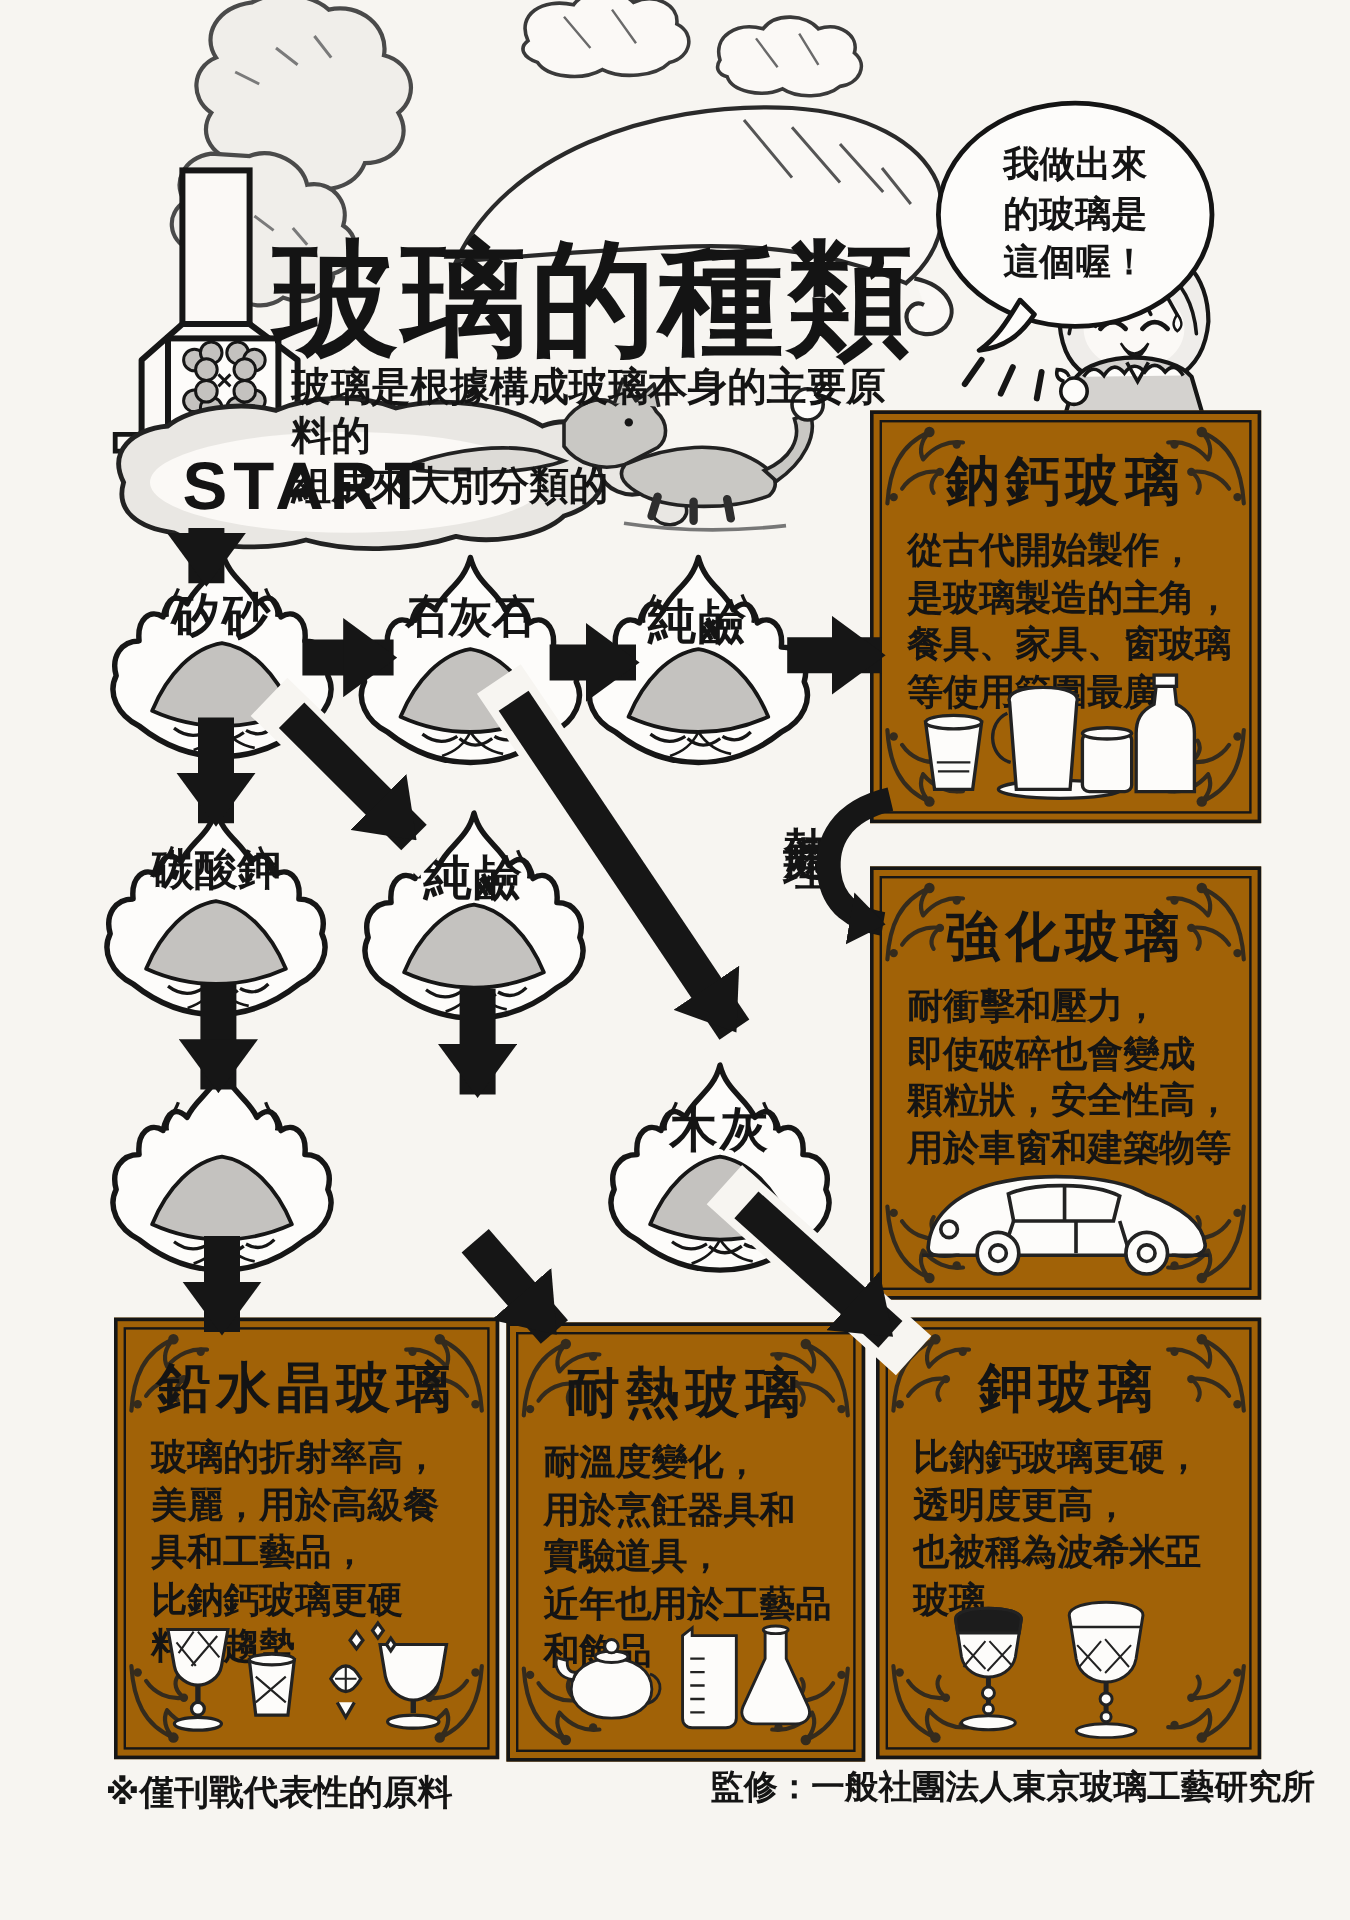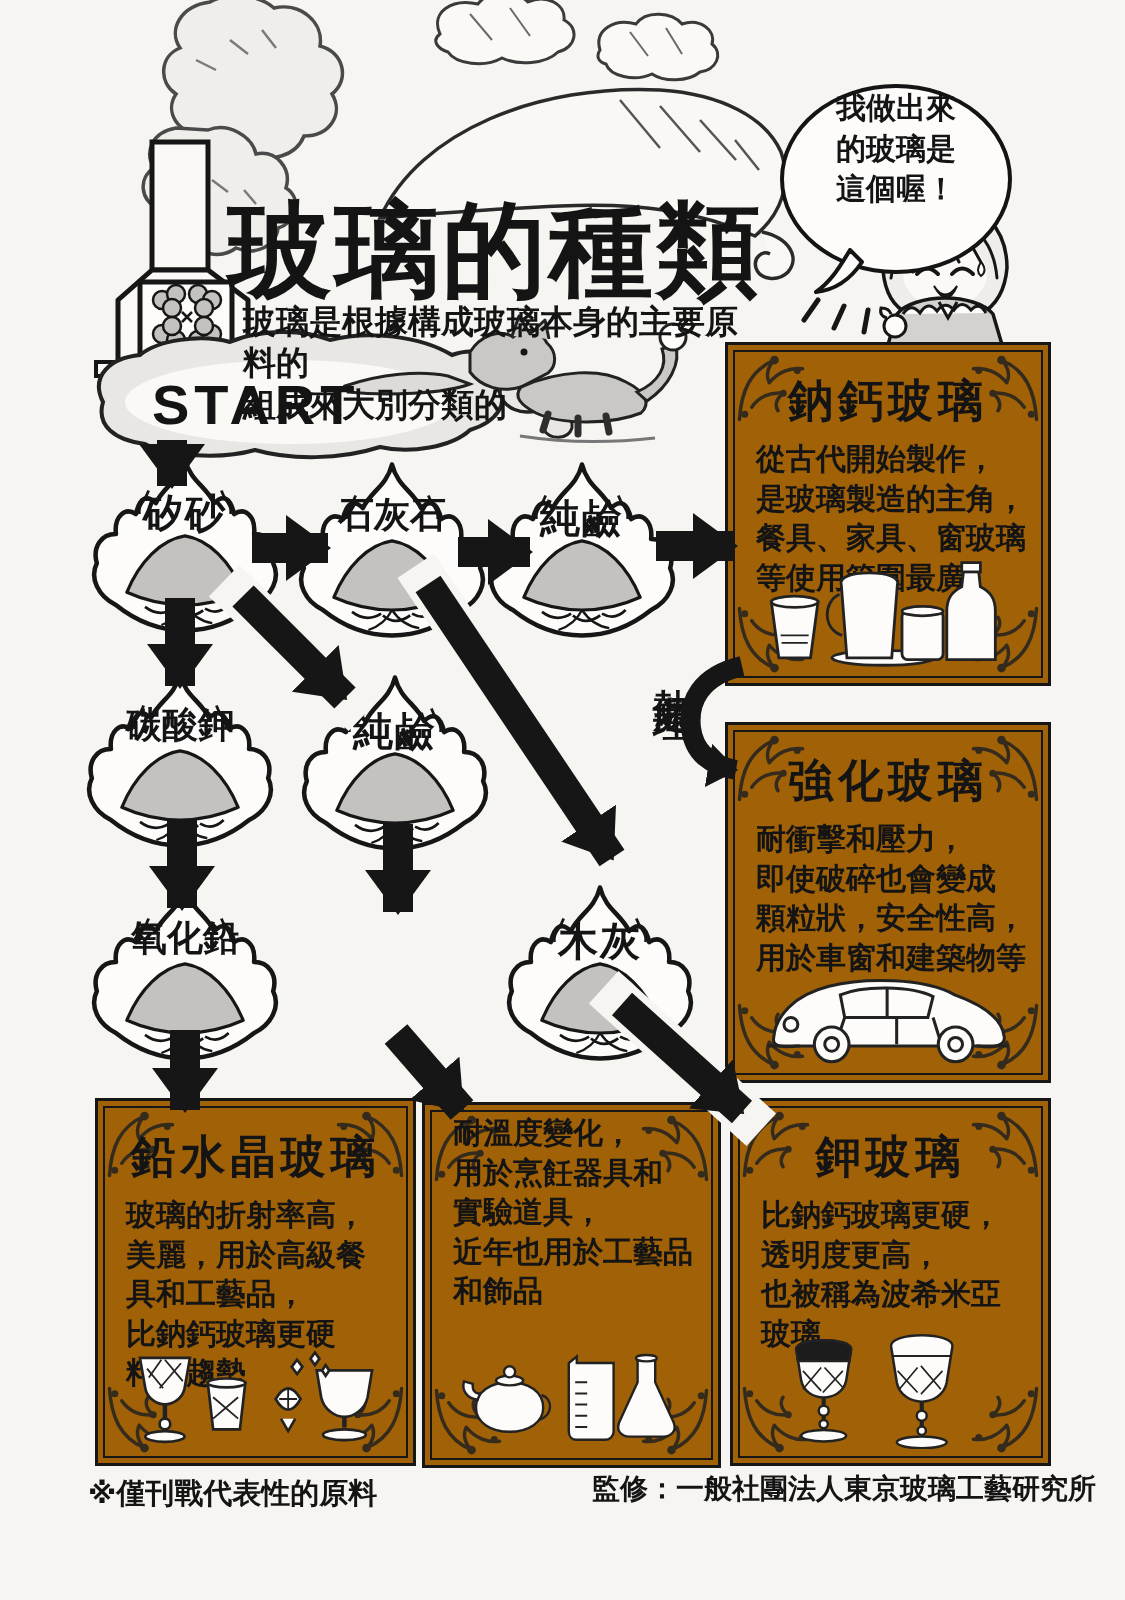--- a/index.html
+++ b/index.html
@@ -12,21 +12,21 @@
   .subtitle{left:243px;top:268px;width:520px;font-size:33px;font-weight:bold;line-height:1.25;
             white-space:pre-line;z-index:3;}
   .start-label{left:152px;top:372px;width:200px;text-align:center;font-size:56px;font-weight:bold;
                letter-spacing:5px;z-index:3;}
   .heat-label{left:646px;top:658px;font-size:37px;font-weight:bold;writing-mode:vertical-rl;
               letter-spacing:9px;z-index:3;}
   .footer-note{left:88px;top:1474px;font-size:29px;font-weight:bold;z-index:3;}
   .footer-credit{left:592px;top:1470px;font-size:28px;font-weight:bold;z-index:3;}
   
   .bubble{left:780px;top:84px;width:224px;height:182px;background:#fdfcfa;border:4px solid #141414;
-          border-radius:50%;z-index:4;display:flex;justify-content:center;}
+          border-radius:50%;z-index:4;display:flex;align-items:center;justify-content:center;}
   .bubble-text{font-size:30px;font-weight:bold;line-height:1.35;white-space:pre-line;text-align:left;}
   .bubble-tail{left:810px;top:248px;width:70px;height:60px;z-index:4;}
   
   .flame{position:absolute;width:200px;height:190px;z-index:2;}
   .flame svg{width:100%;height:100%;}
   .flame-label{position:absolute;top:36px;width:100%;text-align:center;font-weight:bold;
                font-size:40px;letter-spacing:2px;}
   .flame-label.small{font-size:36px;letter-spacing:0;}
   
   .ornate{position:absolute;background:#a16207;border:3px solid #161616;z-index:2;}
@@ -192,21 +192,20 @@
     <svg viewBox="0 0 220 200">
         <use href="#flame-shape"></use>
       </svg>
     <div class="flame-label">純鹼</div>
   </div>
 
   <div class="flame" style="left:85px;top:878px">
     <svg viewBox="0 0 220 200">
         <use href="#flame-shape"></use>
       </svg>
-    <div class="flame-label small">氧化鉛</div>
   </div>
   <div class="flame" style="left:500px;top:878px">
     <svg viewBox="0 0 220 200">
         <use href="#flame-shape"></use>
       </svg>
     <div class="flame-label">木灰</div>
   </div>
 
   <section class="ornate" style="left:725px;top:342px;width:320px;height:338px">
     <svg class="corner tl">
@@ -315,20 +314,21 @@
       </svg>
     <svg class="corner tr">
         <use href="#vine"></use>
       </svg>
     <svg class="corner bl">
         <use href="#vine"></use>
       </svg>
     <svg class="corner br">
         <use href="#vine"></use>
       </svg>
+    <h2 class="box-title">耐熱玻璃</h2>
     <p class="box-body">耐溫度變化，
 用於烹飪器具和
 實驗道具，
 近年也用於工藝品
 和飾品</p>
     <svg class="box-art" width="252" height="104" viewBox="0 0 300 130" fill="#fdfcfa" stroke="#222" stroke-width="3">
       <path d="M30,76 c0,-20 18,-32 42,-32 c24,0 42,12 42,32 c0,18 -18,30 -42,30 c-24,0 -42,-12 -42,-30 Z"></path>
       <ellipse cx="72" cy="42" rx="17" ry="6"></ellipse>
         <circle cx="72" cy="31" r="7"></circle>
       <path d="M32,66 c-14,-2 -20,-12 -17,-23 l11,3 c-1,8 3,13 9,12 Z"></path>

